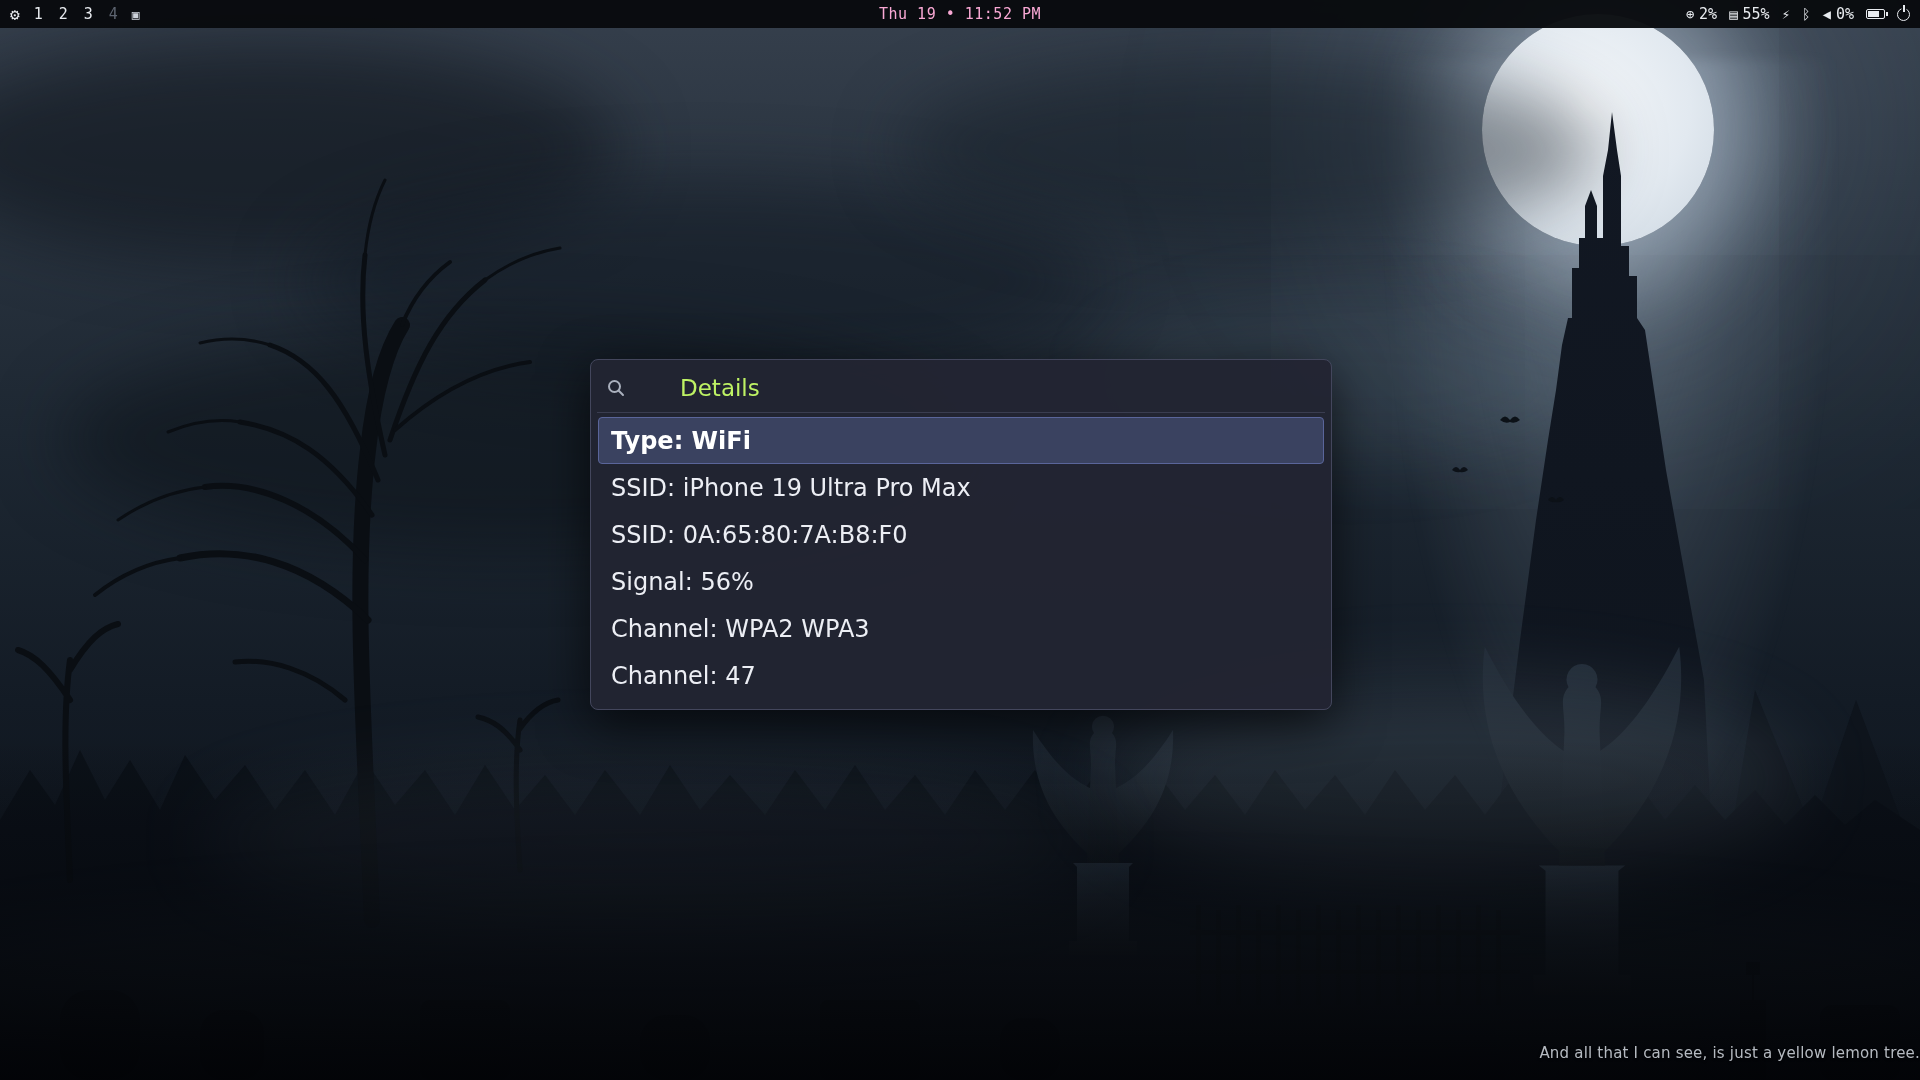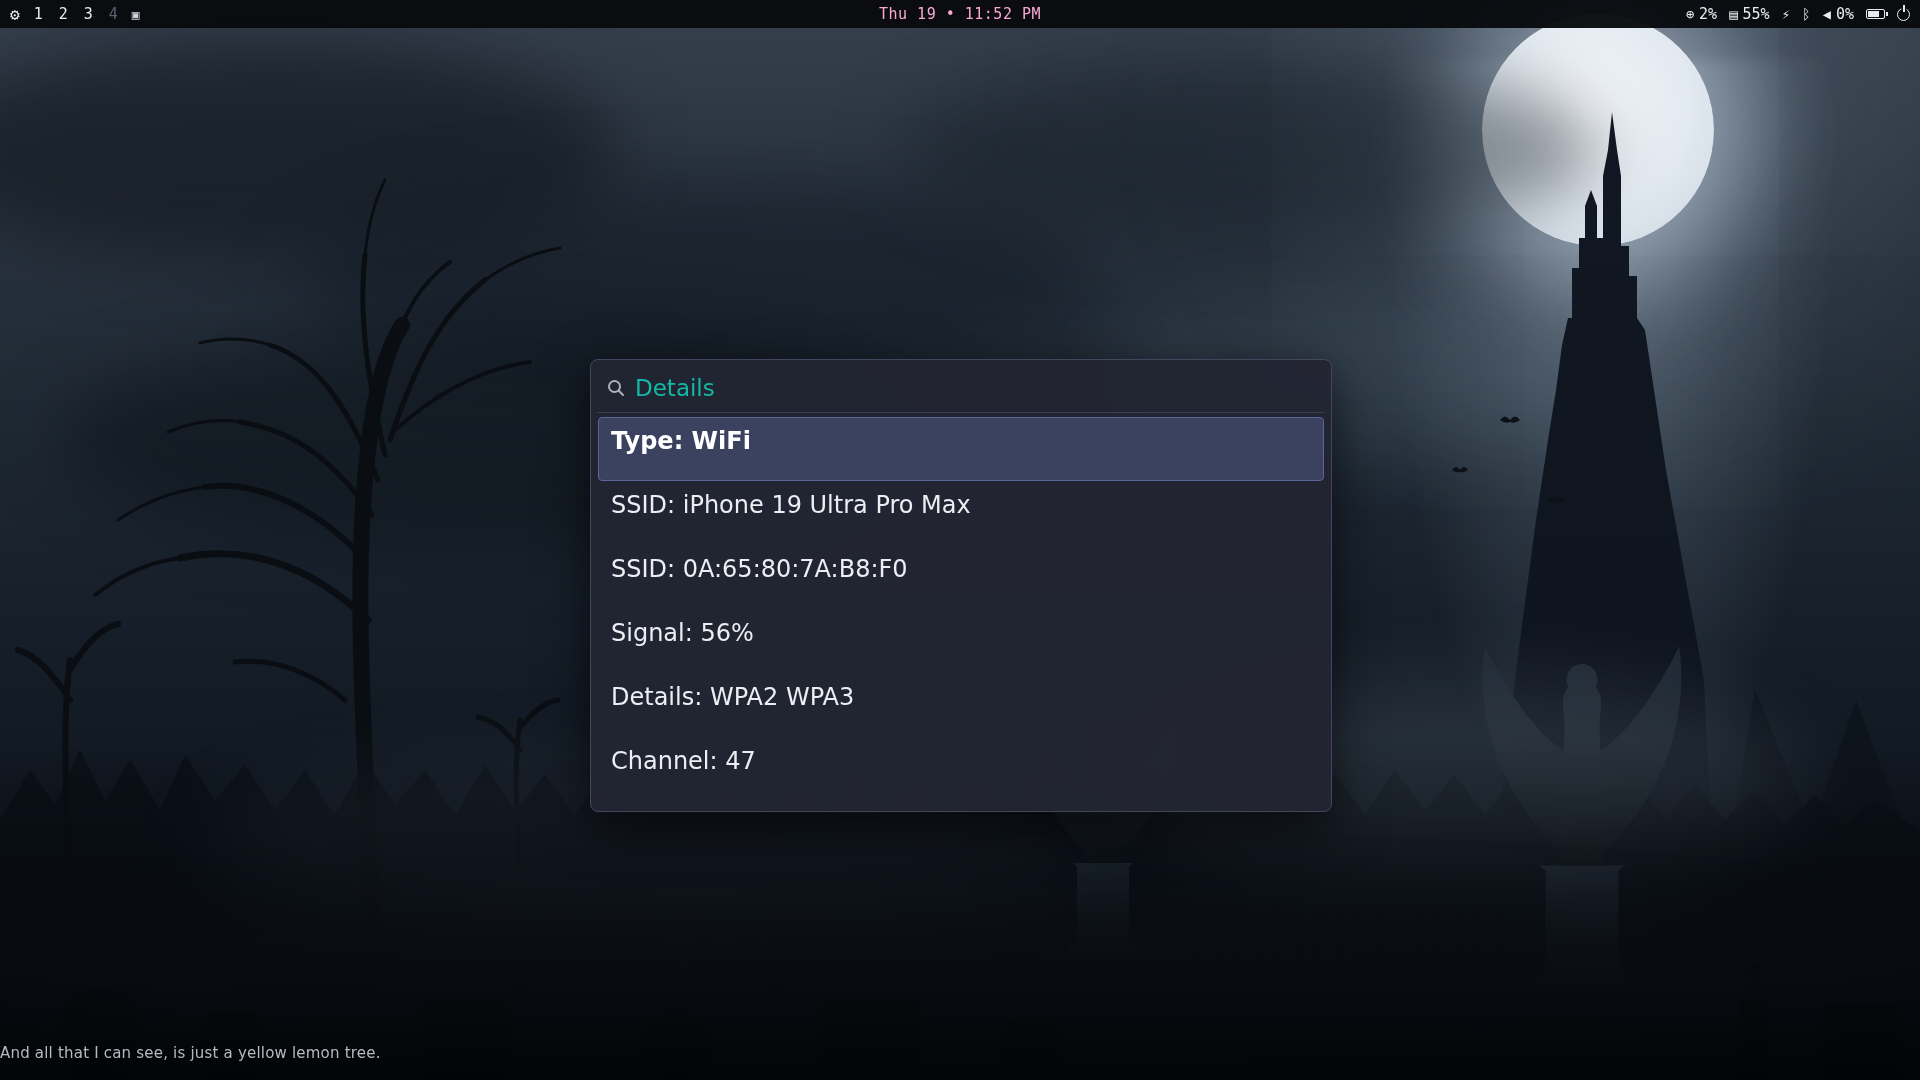--- a/index.html
+++ b/index.html
@@ -22,21 +22,21 @@
     background:radial-gradient(ellipse at 50% 12%, rgba(205,222,238,.30) 0%, rgba(180,200,220,.12) 40%, rgba(0,0,0,0) 70%);
     filter:blur(6px);
   }
   .cloud { position:absolute; border-radius:50%; filter:blur(34px); }
   .fog { position:absolute; border-radius:50%; filter:blur(40px); }
   .vignette-bottom {
     position:absolute; left:0; right:0; bottom:0; height:340px;
     background:linear-gradient(180deg, rgba(4,6,10,0) 0%, rgba(4,6,10,.65) 60%, rgba(2,3,6,.92) 100%);
   }
   .caption {
-    position:absolute; left:0; right:0; bottom:18px; text-align:left; z-index:5;
+    position:absolute; left:0; right:0; bottom:18px; text-align:right; z-index:5;
     color:#c9ced5; font-size:15px; letter-spacing:.2px; text-shadow:0 1px 3px rgba(0,0,0,.9); opacity:.9;
   }
 
   
   .topbar {
     position:absolute; left:0; top:0; width:1920px; height:28px; z-index:10;
     background:rgba(8,10,14,.96); color:#e8ebef;
     font-family:"DejaVu Sans Mono", monospace; font-size:15px;
     display:flex; align-items:center; padding:0 10px;
   }
@@ -68,24 +68,24 @@
     position:absolute; left:590px; top:359px; width:742px; z-index:20;
     background:#24263346; background:rgba(34,36,50,.96);
     border:1px solid #43465c; border-radius:8px;
     box-shadow:0 14px 50px rgba(0,0,0,.65);
     padding:6px 6px 10px 6px;
   }
   .searchrow {
     display:flex; align-items:center; gap:10px;
     padding:9px 10px 11px 10px; border-bottom:1px solid #3a3d50;
   }
-  .searchrow .prompt { color:#14b8a6; font-size:23px; }
+  .searchrow .prompt { color:#bef264; font-size:23px;margin-left:45px; }
   .menu { padding-top:4px; }
   .menu-item {
-    height:64px; line-height:47px; padding:0 12px; margin:0 1px;
+    height:47px; line-height:47px; padding:0 12px; margin:0 1px;
     color:#eceef4; font-size:24px; border:1px solid transparent; border-radius:4px;
     white-space:nowrap; overflow:hidden; cursor:default;
   }
   .menu-item.selected {
     background:#3a4260; border-color:#5a659a; font-weight:bold; color:#ffffff;
   }
 </style>
 </head>
 <body>
 
@@ -272,16 +272,16 @@
       <circle cx="7.5" cy="7.5" r="5.5" fill="none" stroke="#aab0bd" stroke-width="2"></circle>
       <line x1="11.8" y1="11.8" x2="16" y2="16" stroke="#aab0bd" stroke-width="2" stroke-linecap="round"></line>
     </svg>
     <span class="prompt">Details</span>
   </div>
   <div class="menu">
     <div class="menu-item selected">Type: WiFi</div>
     <div class="menu-item">SSID: iPhone 19 Ultra Pro Max</div>
     <div class="menu-item">SSID: 0A:65:80:7A:B8:F0</div>
     <div class="menu-item">Signal: 56%</div>
-    <div class="menu-item">Details: WPA2 WPA3</div>
+    <div class="menu-item">Channel: WPA2 WPA3</div>
     <div class="menu-item">Channel: 47</div>
   </div>
 </div>
 
 </body></html>

